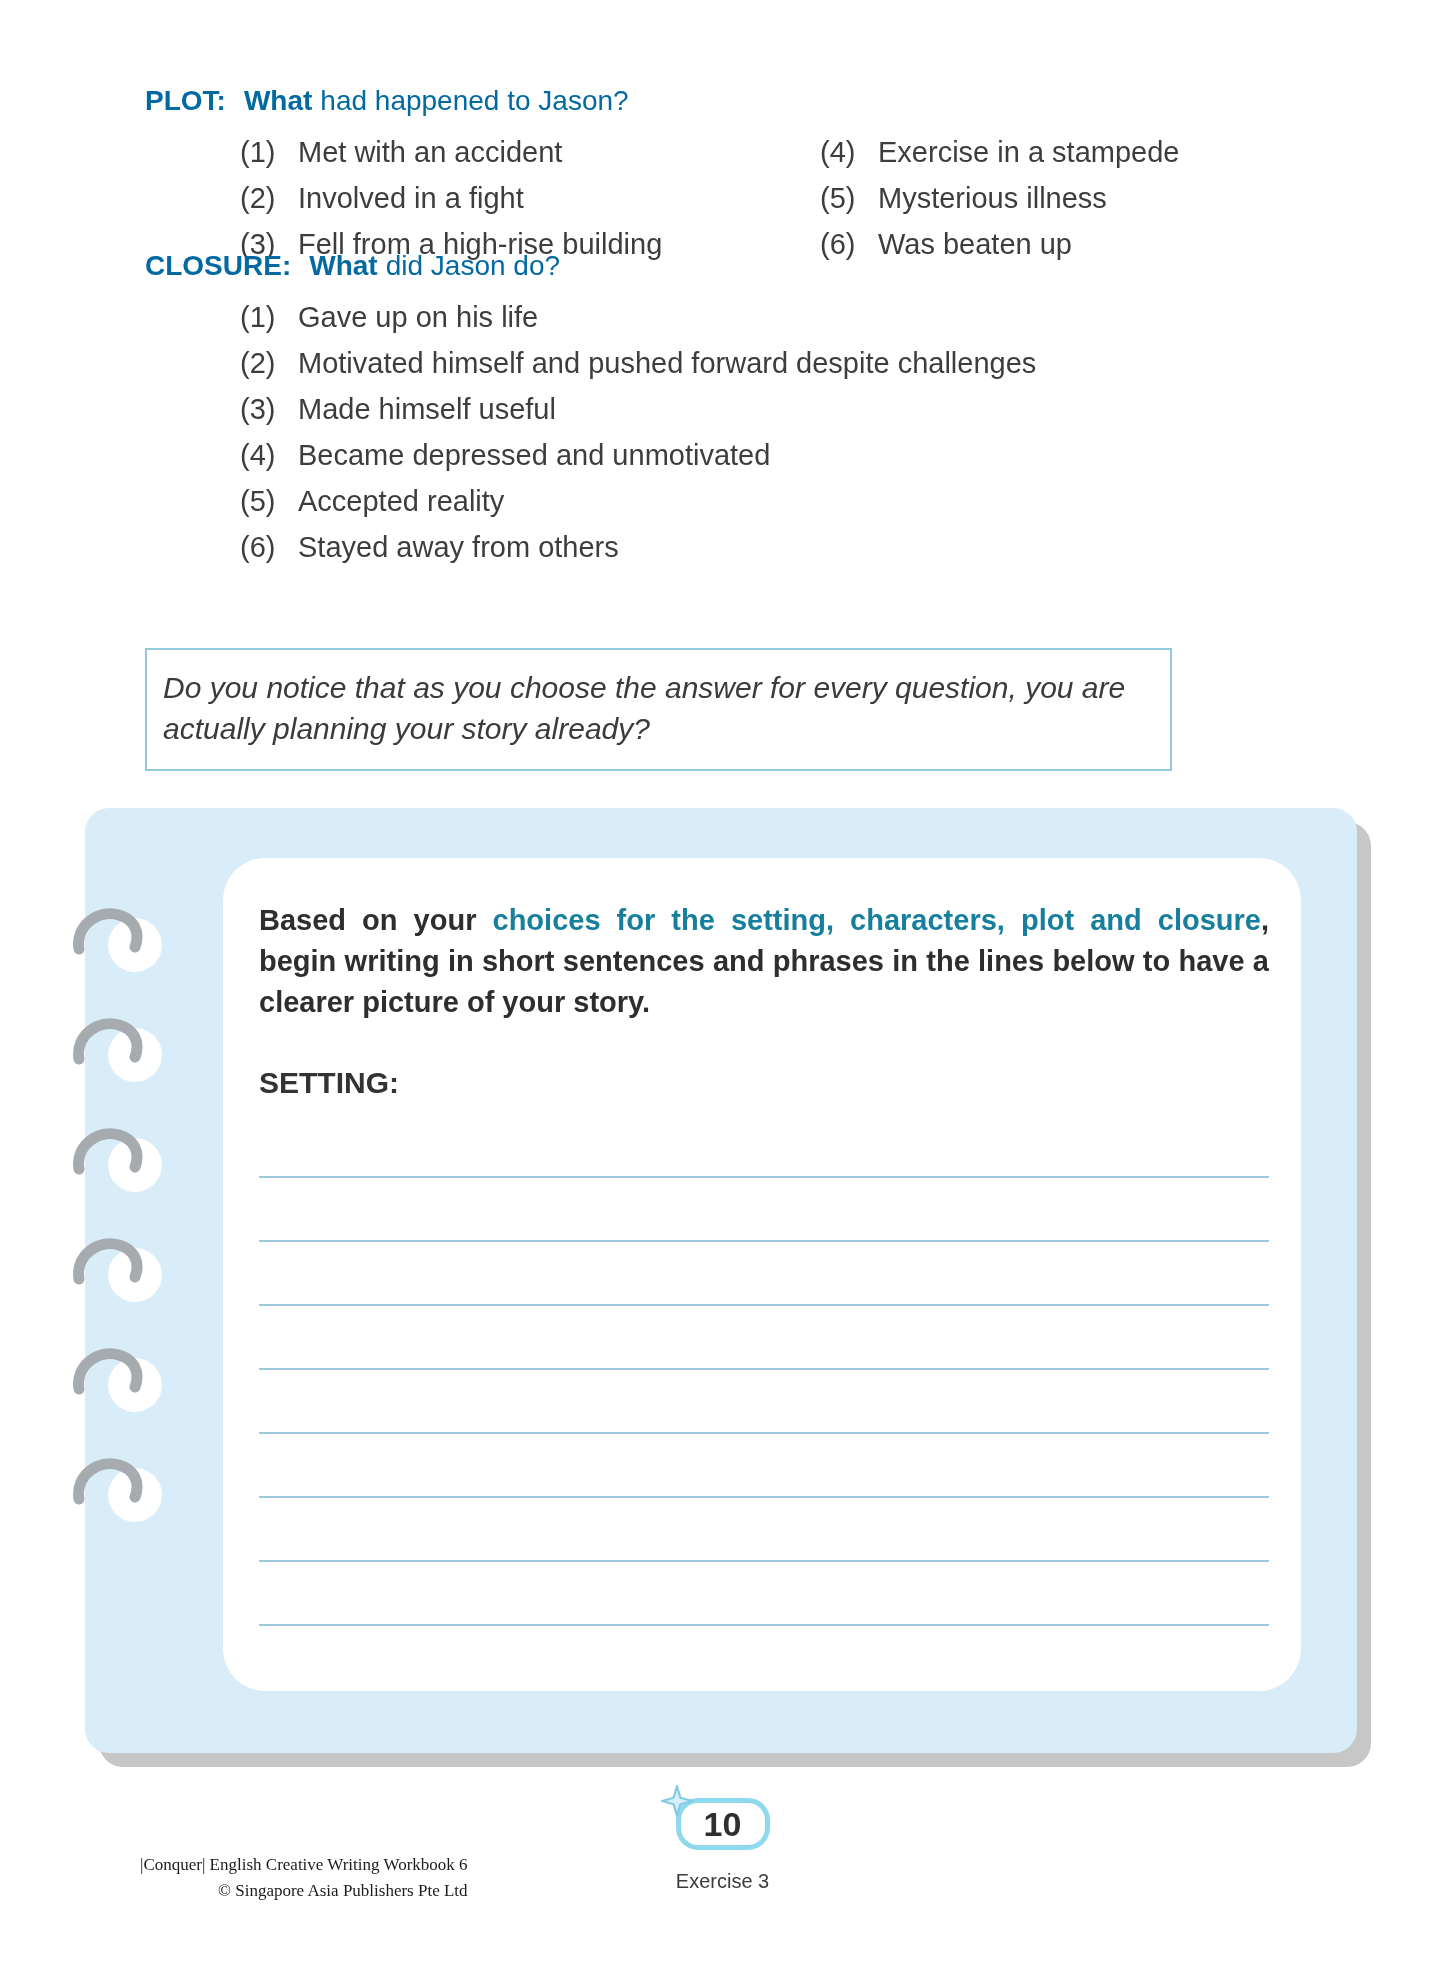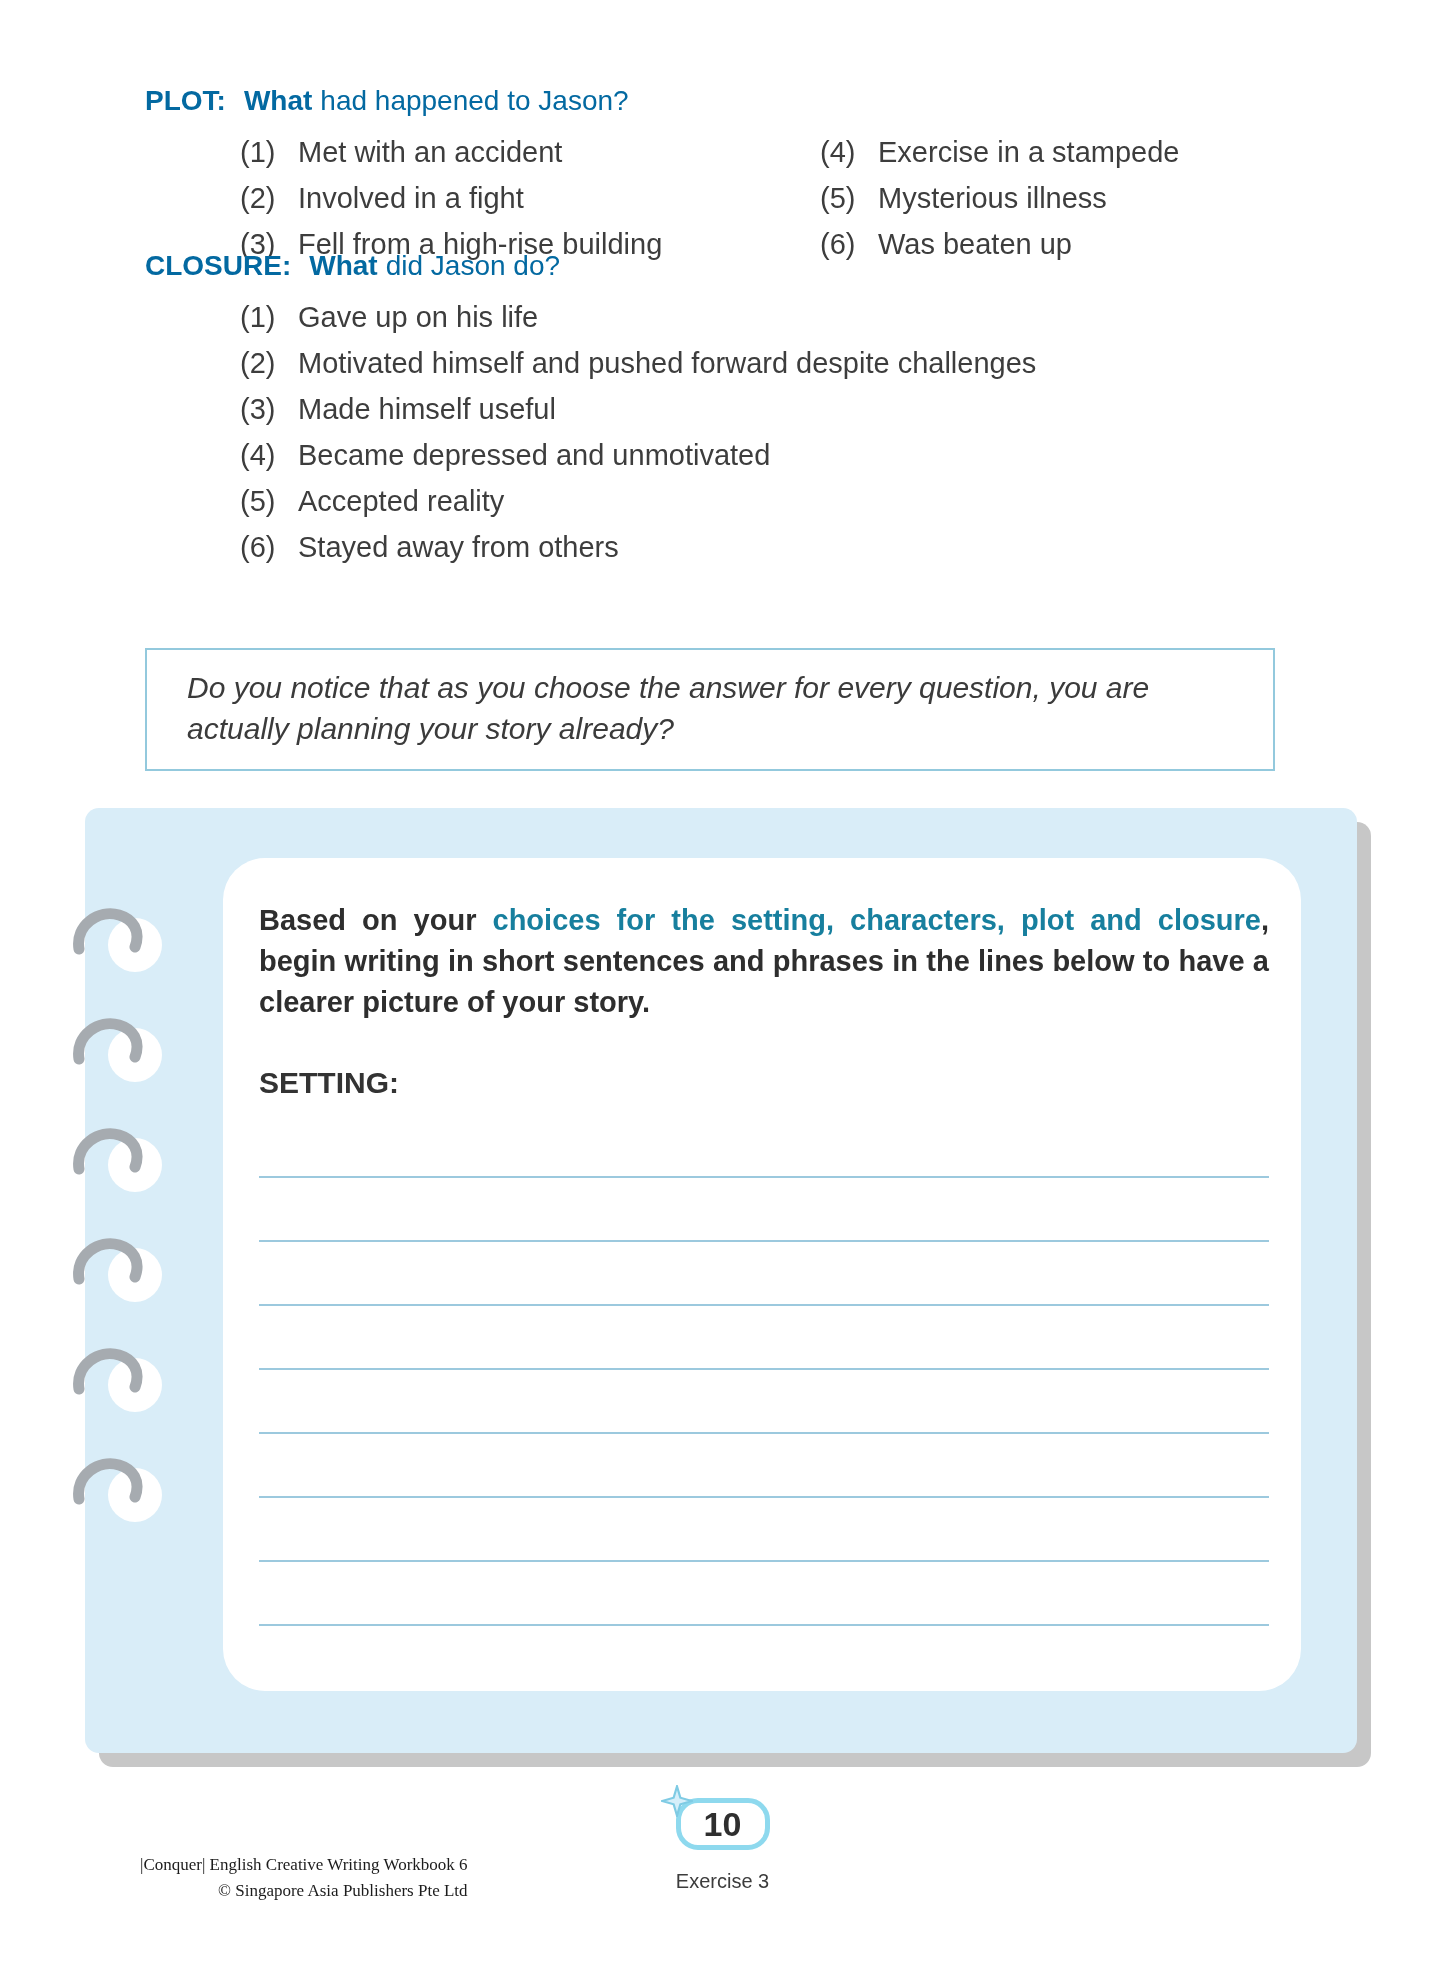--- a/index.html
+++ b/index.html
@@ -27,34 +27,34 @@
   .two-col { display:flex; }
   .two-col .col-left  { width:580px; flex:0 0 580px; }
   .two-col .col-right { flex:1; }
 
   .opt { display:flex; font-size:29px; line-height:46px; color:#3d3d3d; }
   .opt .num { width:58px; flex:0 0 58px; }
   .opt .txt { flex:1; }
 
   
   .notice {
-    position:absolute; top:648px; left:145px; width:1130px;
+    position:absolute; top:648px; left:145px; width:1027px;
     border:2px solid #93c9dd;
-    padding:17px 24px 19px 40px;
+    padding:17px 24px 19px 16px;
     font-size:30px; font-style:italic; color:#3b3b3b;
     line-height:1.38;
     background:#ffffff;
   }
 
   
   .notebook {
     position:absolute; top:808px; left:85px;
     width:1272px; height:945px;
     background:#d9edf8;
-    border-radius:14px;
+    border-radius:24px;
     box-shadow:14px 14px 0 #c7c7c7;
   }
 
   .ring {
     position:absolute; left:-12px; width:100px; height:72px;
     z-index:3;
   }
 
   .sheet {
     position:absolute; top:50px; left:138px; right:56px; bottom:62px;

